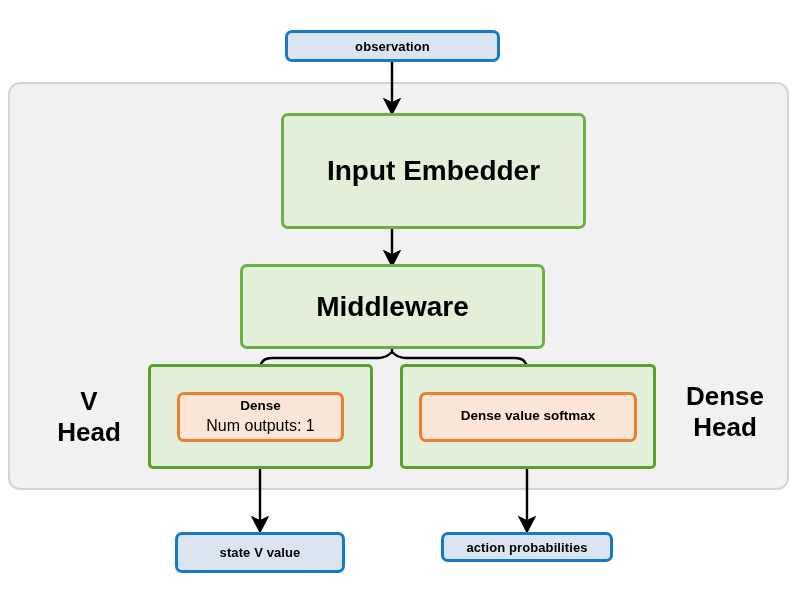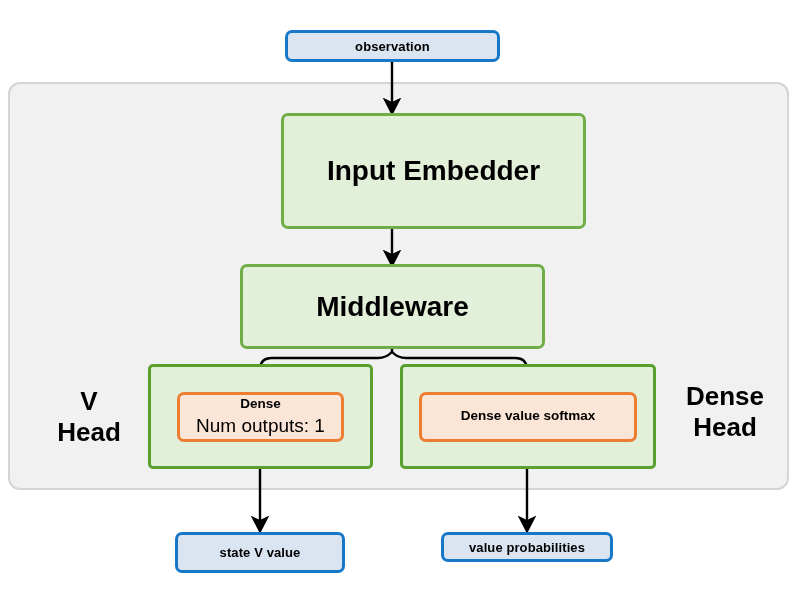--- a/index.html
+++ b/index.html
@@ -82,21 +82,21 @@
     border-radius: 7px;
     color: #000000;
     padding: 4px 10px;
   }
   .orange-title {
     font-size: 13.5px;
     font-weight: bold;
     line-height: 1.35;
   }
   .orange-sub {
-    font-size: 19px;
+    font-size: 16px;
     font-weight: normal;
     line-height: 1.35;
   }
   
   .head-label {
     position: absolute;
     font-size: 26px;
     font-weight: bold;
     color: #000000;
     text-align: center;
@@ -165,16 +165,16 @@
   <div class="head-label" style="left:662px; top:381px; width:126px;">
     <div>Dense</div>
     <div>Head</div>
   </div>
 
   <div class="node io-box" style="left:175px; top:532px; width:170px; height:41px;">
     <span>state V value</span>
   </div>
 
   <div class="node io-box" style="left:441px; top:532px; width:172px; height:30px;">
-    <span>value probabilities</span>
+    <span>action probabilities</span>
   </div>
 
 </div>
 
 </body></html>

